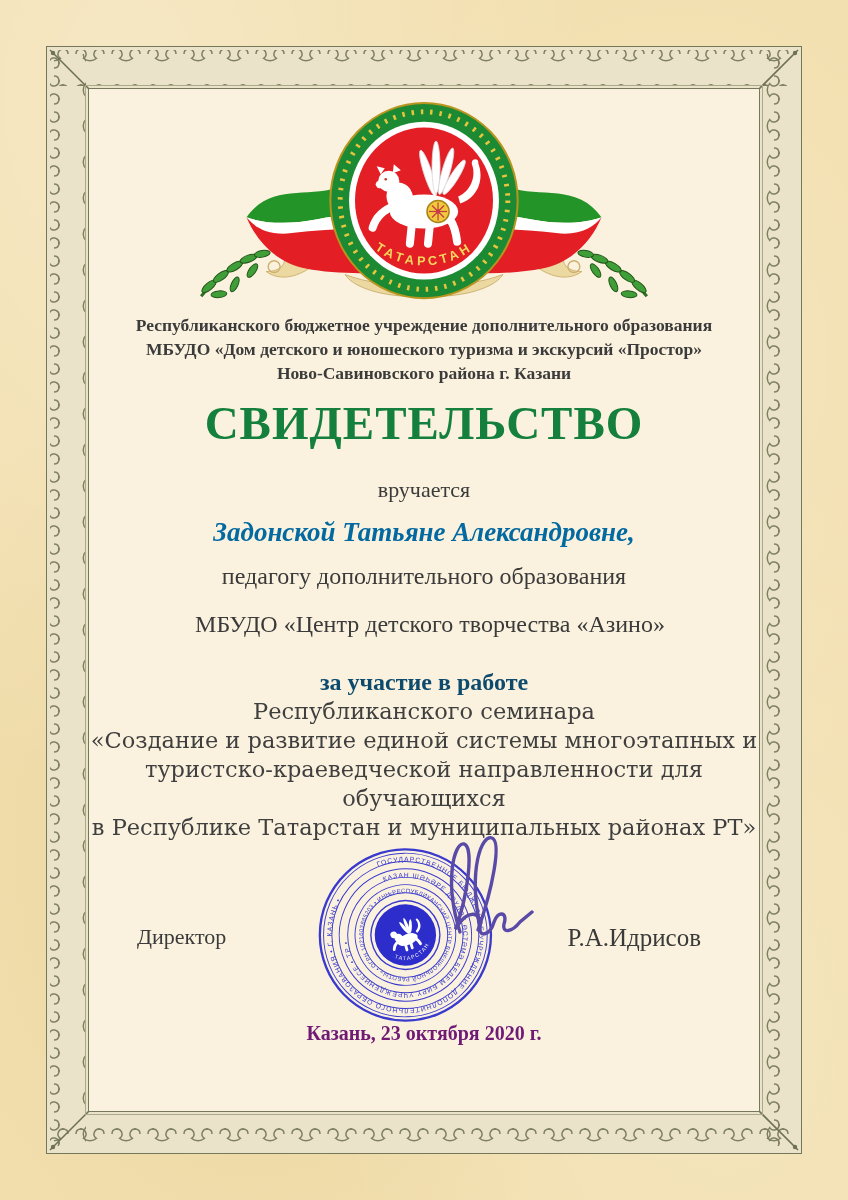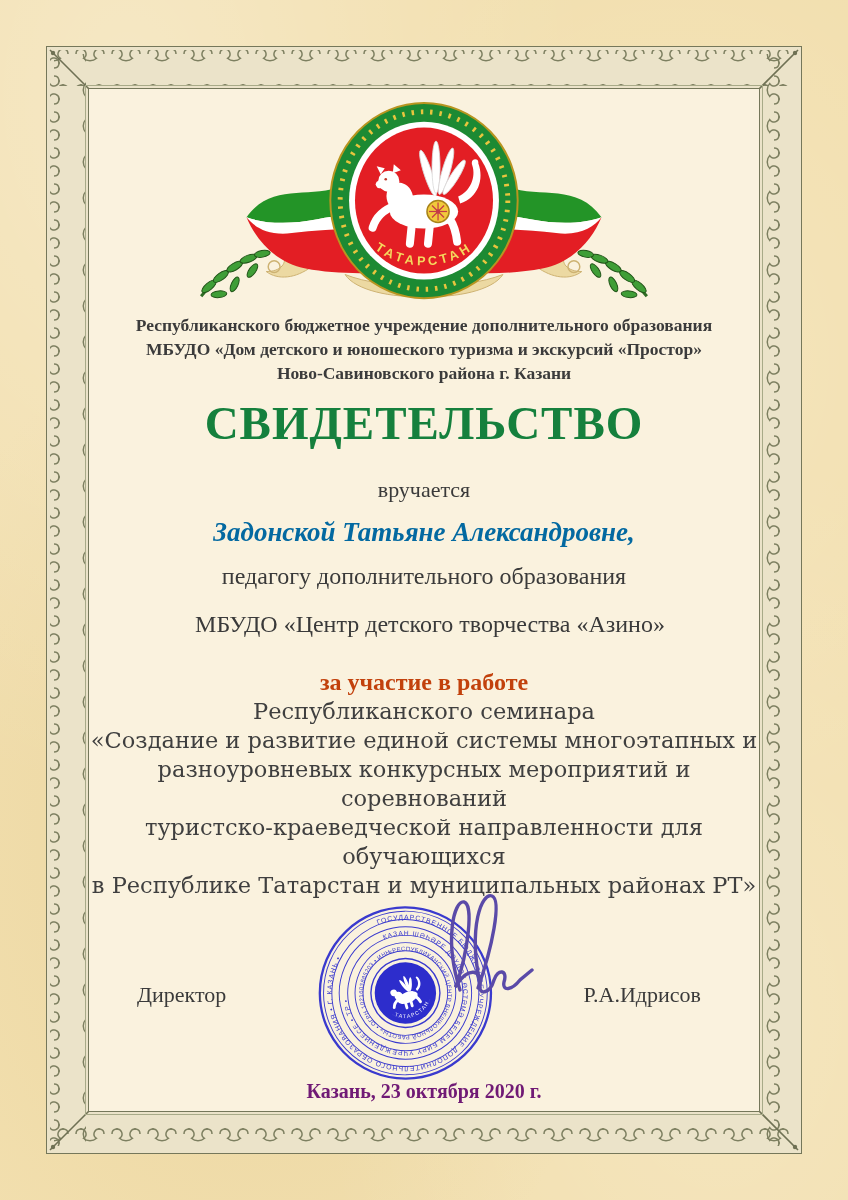--- a/index.html
+++ b/index.html
@@ -31,25 +31,25 @@
     text-align:center;
   }
   .ornament-overlay{position:absolute;left:0;top:0;pointer-events:none;}
   .flag-wrap{margin-top:10px;height:212px;}
   .org-header{margin-top:2px;font-weight:bold;font-size:17.5px;line-height:24px;color:#3b3b3b;}
   .cert-title{margin-top:12px;font-size:47px;line-height:52px;font-weight:bold;color:#15803d;letter-spacing:1px;}
   .presented{margin-top:28px;font-size:22px;line-height:26px;}
   .recipient{margin-top:12px;font-size:27px;line-height:34px;font-weight:bold;font-style:italic;color:#0369a1;}
   .role{margin-top:12px;font-size:24px;line-height:30px;}
   .rec-org{margin-top:18px;font-size:24px;line-height:30px;margin-left:12px;}
-  .participation{margin-top:28px;font-size:24px;line-height:30px;font-weight:bold;color:#c2410c;}
+  .participation{margin-top:28px;font-size:24px;line-height:30px;font-weight:bold;color:#0c4a6e;}
   .event{font-size:22.5px;line-height:29px;font-family:"DejaVu Serif","Liberation Serif",serif;color:#3f3f3f;}
   .sign-row{position:relative;height:172px;margin-top:4px;}
   .director-label{position:absolute;left:48px;top:78px;font-size:22px;}
-  .signer-name{position:absolute;right:58px;top:78px;font-size:22px;}
+  .signer-name{position:absolute;right:58px;top:78px;font-size:25px;}
   .stamp-wrap{position:absolute;left:50%;top:-4px;transform:translateX(-60%);}
   .sig-wrap{position:absolute;left:50%;top:-18px;transform:translateX(14px);}
   .date-line{margin-top:4px;font-size:20px;font-weight:bold;color:#701a75;}
 </style>
 </head>
 <body>
 
 <div class="page">
 
   <div class="band"></div>
@@ -180,21 +180,20 @@
 
     <div class="rec-org">
       <div>МБУДО «Центр детского творчества «Азино»</div>
     </div>
 
     <div class="participation">за участие в работе</div>
 
     <div class="event">
       <div>Республиканского семинара</div>
       <div>«Создание и развитие единой системы многоэтапных и</div>
-      <div>разноуровневых конкурсных мероприятий и соревнований</div>
       <div>туристско-краеведческой направленности для обучающихся</div>
       <div>в Республике Татарстан и муниципальных районах РТ»</div>
     </div>
 
     <div class="sign-row">
       <span class="director-label">Директор</span>
 
       <div class="stamp-wrap">
         <svg width="186" height="186" viewBox="0 0 200 200">
           <g transform="rotate(-22 100 100)" fill="none" stroke="#3a3ace">

